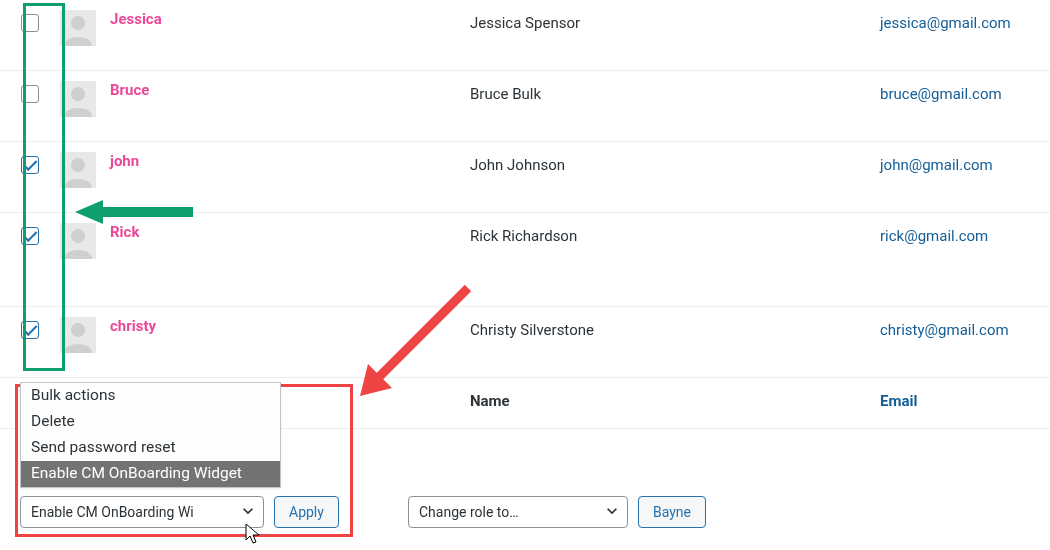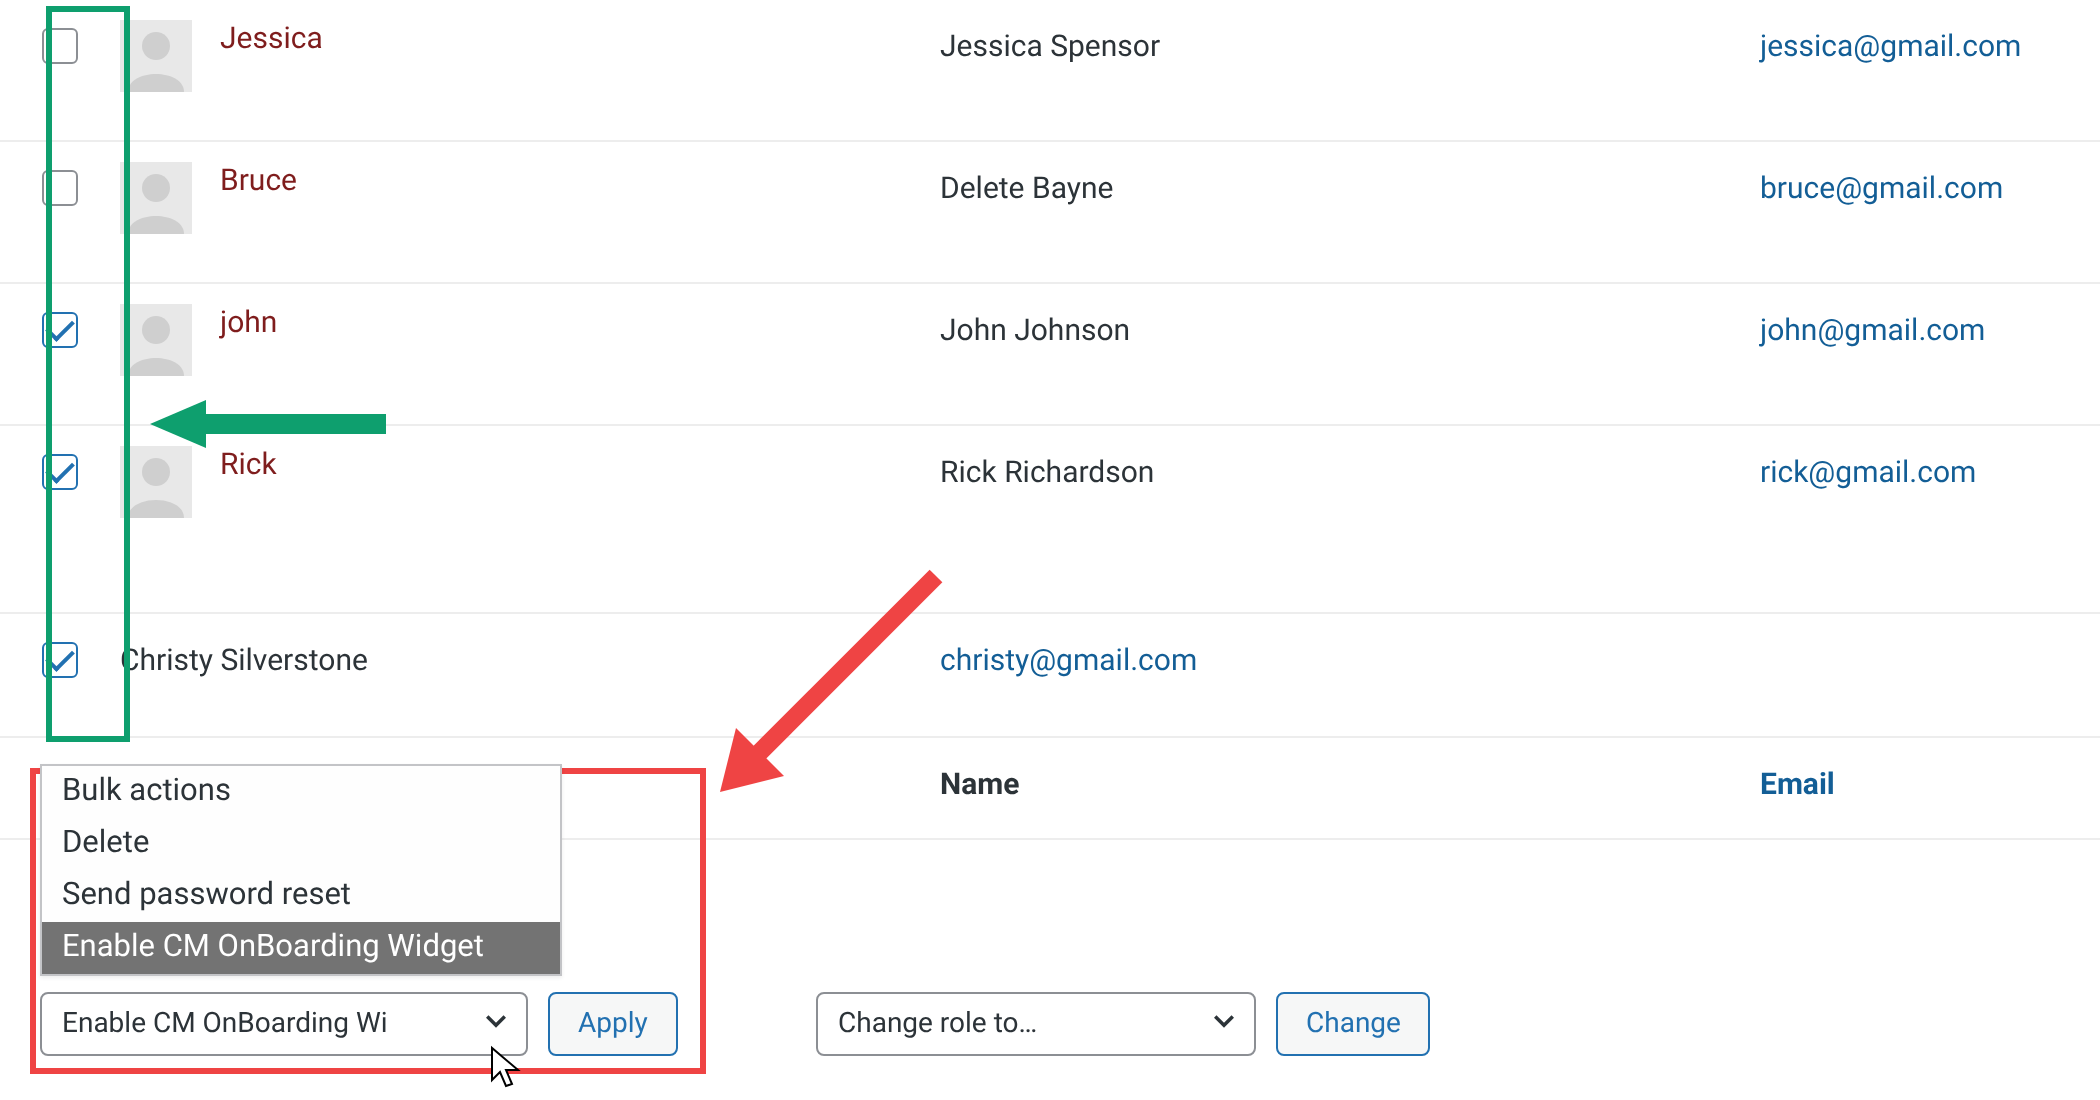--- a/index.html
+++ b/index.html
@@ -47,21 +47,21 @@
   }
   .col-email {
     width: 170px;
     padding-top: 4px;
   }
   .col-email a, .col-user a {
     color: #135e96;
     text-decoration: none;
     font-size: 15px;
   }
-  .col-user a { color: #7f1d1d; font-weight: 400; }
+  .col-user a { color: #ec4899; font-weight: 700; }
   .avatar {
     width: 36px;
     height: 36px;
     background: #e8e8e8;
     display:flex;
     align-items:center;
     justify-content:center;
     overflow:hidden;
   }
   .avatar svg { width:100%; height:100%; }
@@ -243,21 +243,21 @@
     <div class="col-user">
       <div class="avatar">
         <svg viewBox="0 0 36 36">
             <rect width="36" height="36" fill="#e8e8e8"></rect>
             <circle cx="18" cy="13" r="7" fill="#cfcfcf"></circle>
             <path d="M4 36 C4 24 32 24 32 36 Z" fill="#cfcfcf"></path>
           </svg>
       </div>
       <a href="#">Bruce</a>
     </div>
-    <div class="col-name">Delete Bayne</div>
+    <div class="col-name">Bruce Bulk</div>
     <div class="col-email"><a href="#">bruce@gmail.com</a></div>
   </div>
 
   <div class="row">
     <div class="col-cb">
         <div class="checkbox checked"></div>
       </div>
     <div class="col-user">
       <div class="avatar">
         <svg viewBox="0 0 36 36">
@@ -287,20 +287,30 @@
       <a href="#">Rick</a>
     </div>
     <div class="col-name">Rick Richardson</div>
     <div class="col-email"><a href="#">rick@gmail.com</a></div>
   </div>
 
   <div class="row">
     <div class="col-cb">
         <div class="checkbox checked"></div>
       </div>
+    <div class="col-user">
+      <div class="avatar">
+        <svg viewBox="0 0 36 36">
+            <rect width="36" height="36" fill="#e8e8e8"></rect>
+            <circle cx="18" cy="13" r="7" fill="#cfcfcf"></circle>
+            <path d="M4 36 C4 24 32 24 32 36 Z" fill="#cfcfcf"></path>
+          </svg>
+      </div>
+      <a href="#">christy</a>
+    </div>
     <div class="col-name">Christy Silverstone</div>
     <div class="col-email"><a href="#">christy@gmail.com</a></div>
   </div>
 
 </div>
 
 <div class="footer-row-head">
   <div class="col-cb">
       <div class="checkbox"></div>
     </div>
@@ -333,21 +343,21 @@
 <div class="role-controls">
   <div class="select role-select">
     <span>Change role to…</span>
     <span class="chev">
       <svg width="14" height="14" viewBox="0 0 16 16">
           <path d="M3 6 l5 5 5-5" fill="none" stroke="#2c3338" stroke-width="2"></path>
         </svg>
     </span>
   </div>
   <div class="btn">
-    <span>Change</span>
+    <span>Bayne</span>
   </div>
 </div>
 
 <div class="anno-green-box"></div>
 <div class="anno-red-box"></div>
 
 <div class="anno-green-arrow">
   <svg width="120" height="28" viewBox="0 0 120 28">
     <line x1="118" y1="14" x2="22" y2="14" stroke="#0e9f6e" stroke-width="10"></line>
     <polygon points="0,14 28,2 28,26" fill="#0e9f6e"></polygon>

